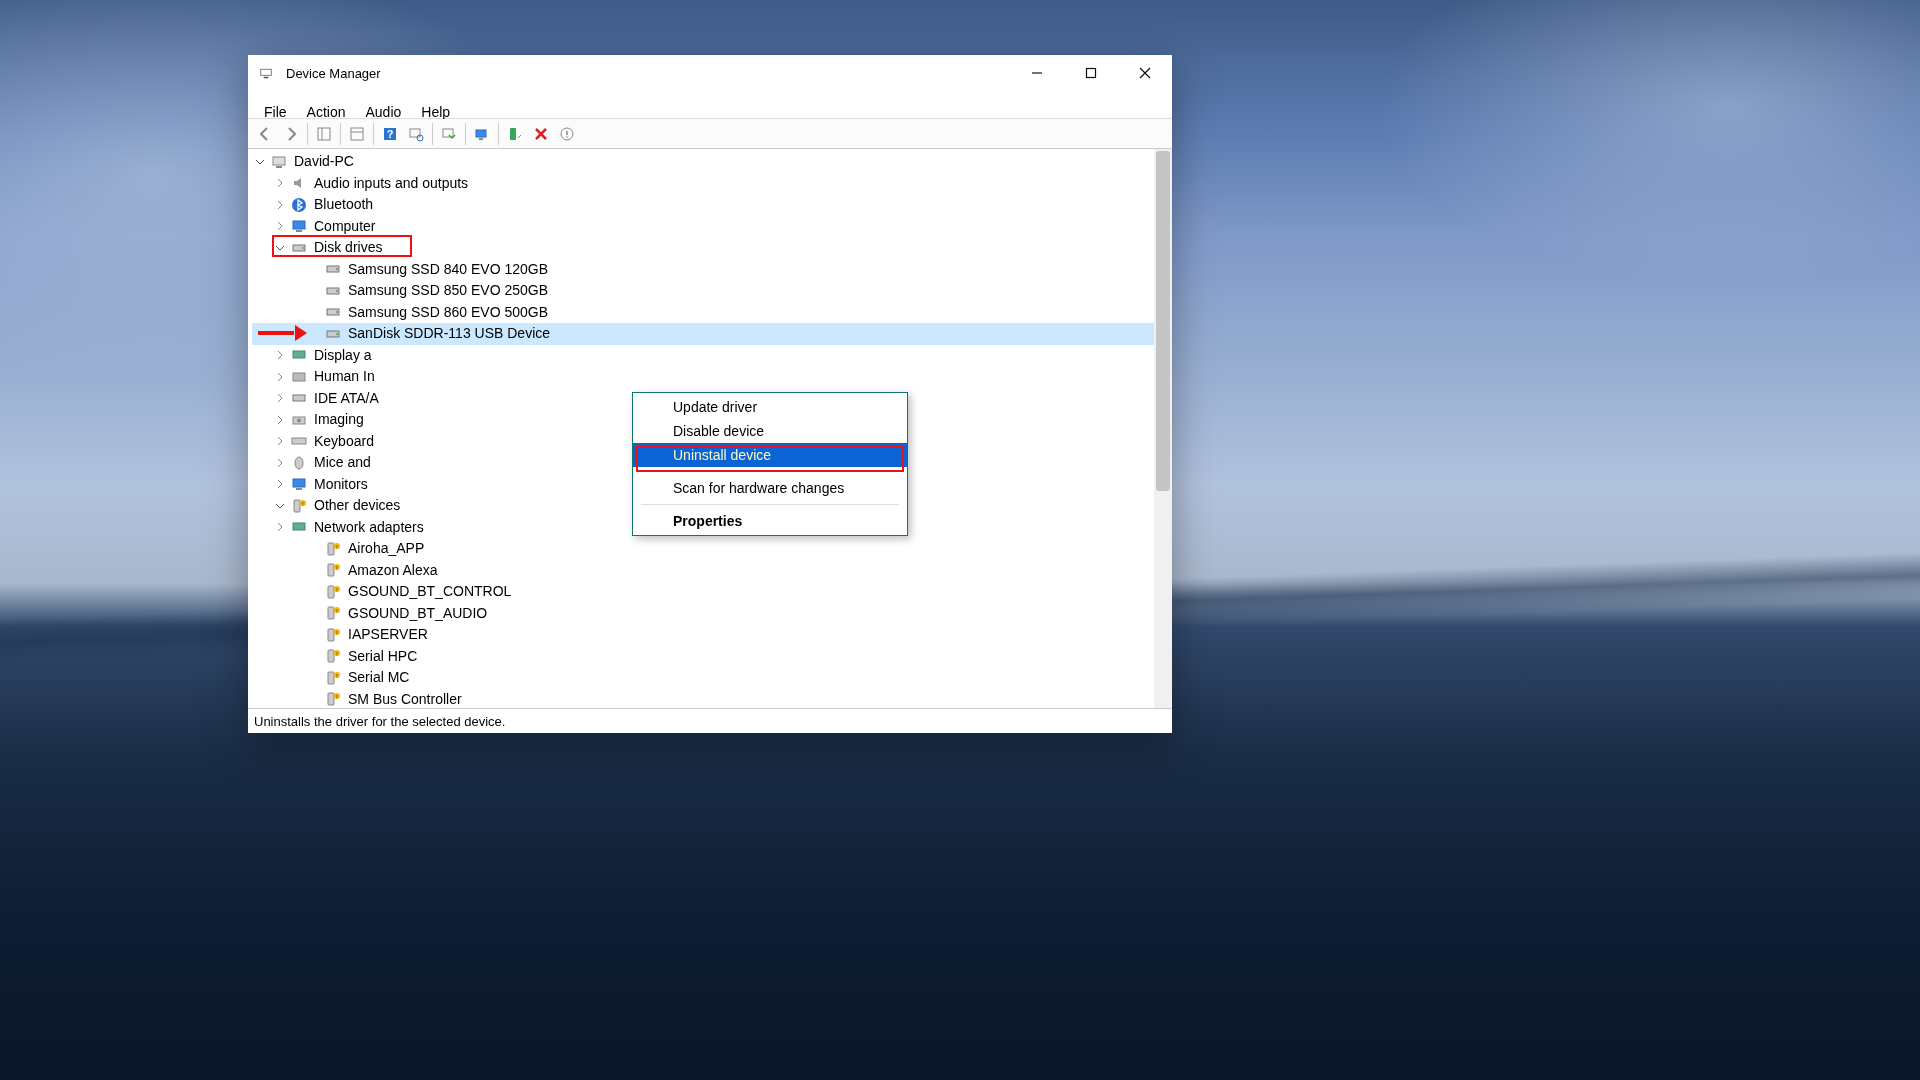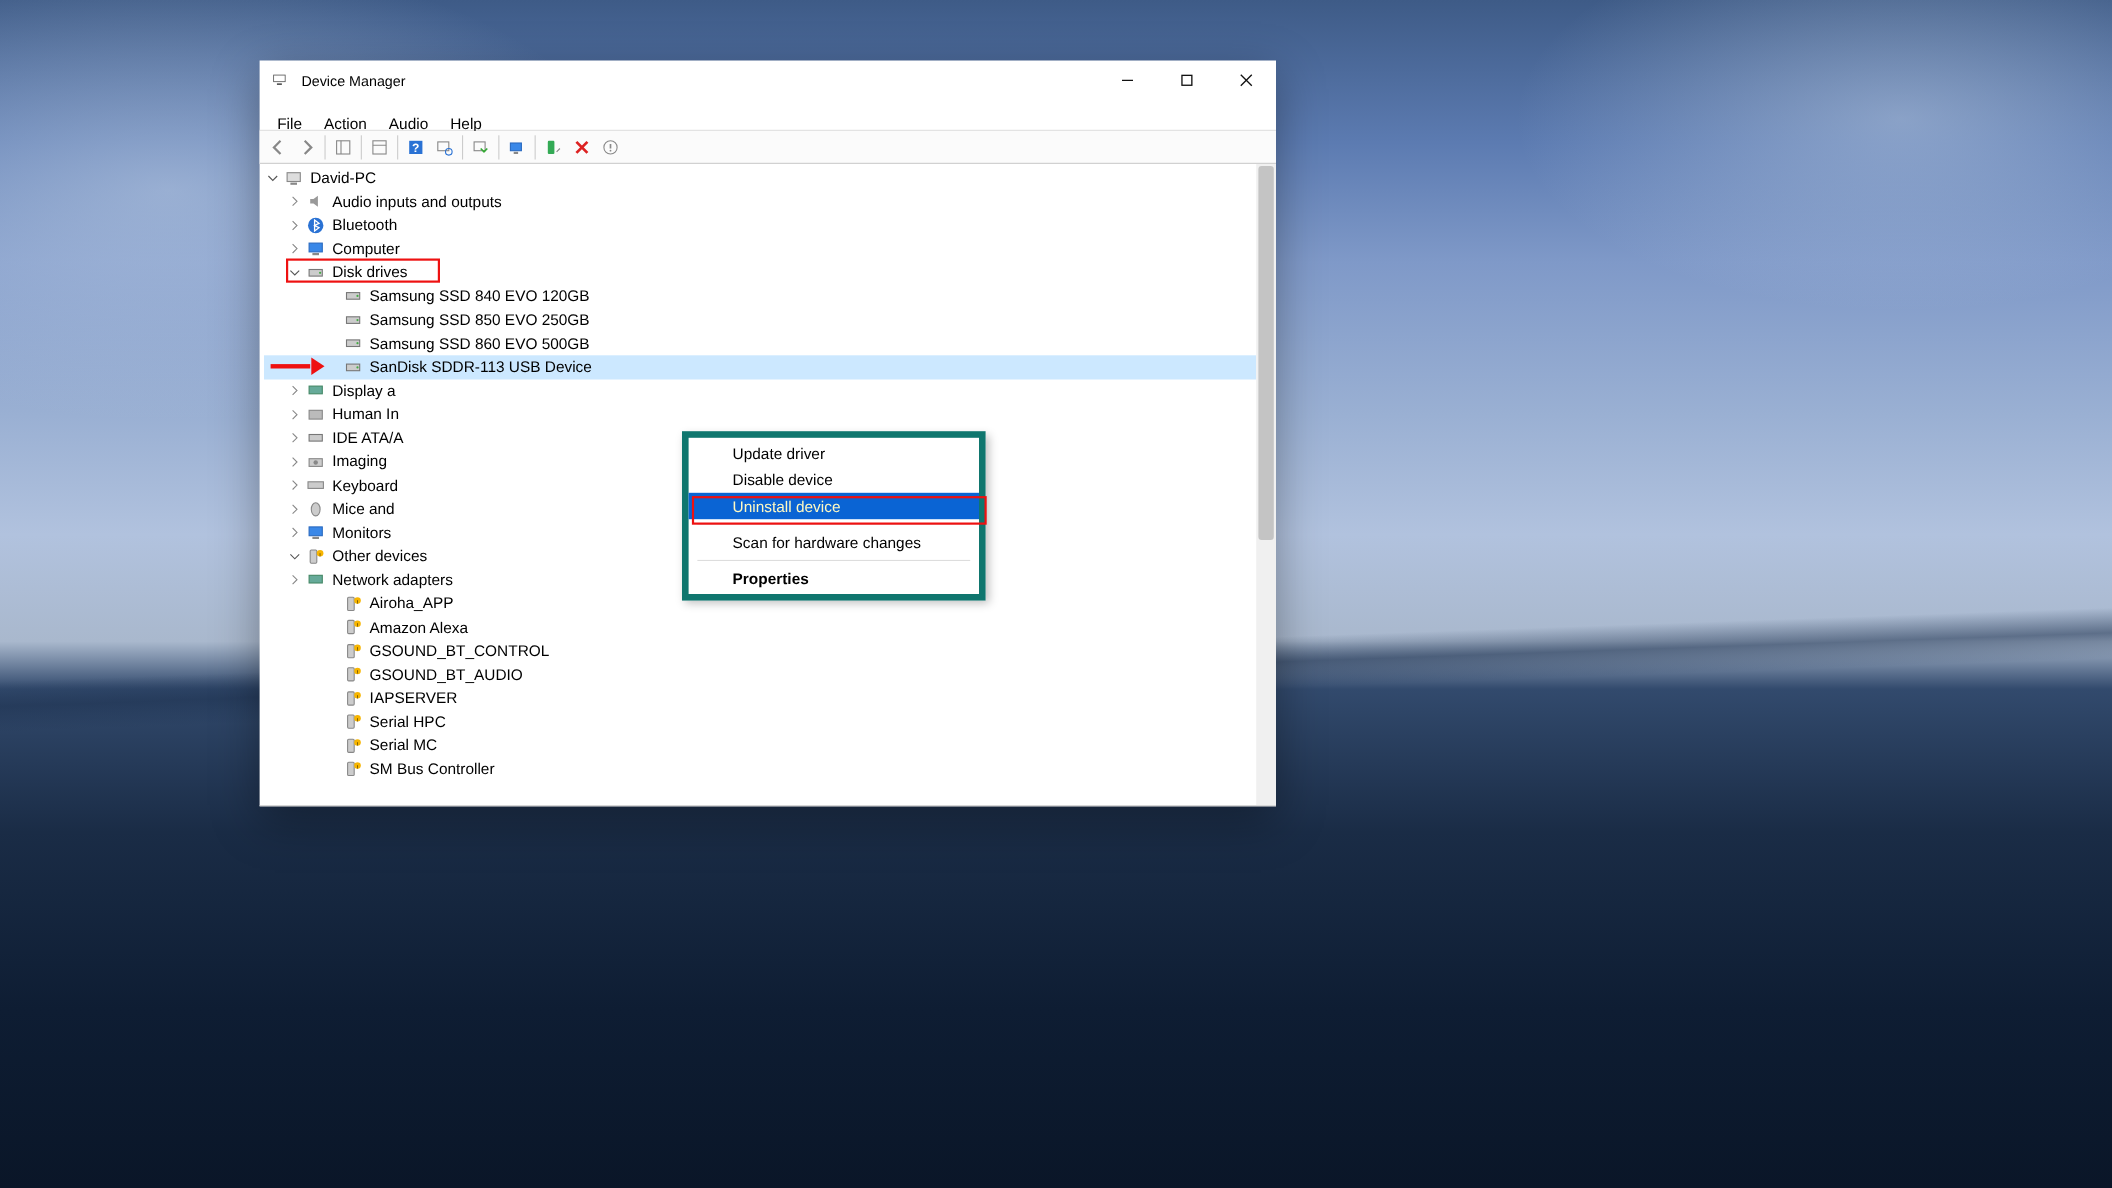--- a/index.html
+++ b/index.html
@@ -13,21 +13,21 @@
   .bg-overlay {
     position: absolute; inset: 0;
     background:
       radial-gradient(ellipse 600px 300px at 8% 16%, rgba(200,215,235,.5), transparent 70%),
       radial-gradient(ellipse 500px 250px at 90% 10%, rgba(200,215,235,.45), transparent 70%),
       linear-gradient(178deg, transparent 54%, rgba(30,50,80,.55) 56%, transparent 58%);
     pointer-events:none;
   }
 
   .window {
-    position: absolute; left: 236px; top: 55px; width: 924px; height: 678px;
+    position: absolute; left: 248px; top: 55px; width: 924px; height: 678px;
     background: #ffffff; color: #000;
     box-shadow: 0 12px 40px rgba(0,0,0,.35);
     display: flex; flex-direction: column;
   }
   .titlebar { height: 36px; display: flex; align-items: center; padding-left: 12px; }
   .titlebar .app-icon { width: 16px; height:16px; margin-right: 10px; color:#555; }
   .titlebar .title { font-size: 13px; }
   .titlebar .spacer { flex: 1; }
   .titlebar .btn { width: 54px; height: 36px; display:flex; align-items:center; justify-content:center; color:#111; }
   .titlebar svg { width: 12px; height: 12px; }
@@ -58,21 +58,21 @@
 
   .arrow-annot { position:absolute; width:48px; height:14px; pointer-events:none; }
   .arrow-annot .shaft { position:absolute; left:0; top:5px; width:36px; height:4px; background:#e11; }
   .arrow-annot .head { position:absolute; right:-1px; top:-1px; width:0; height:0; border-left:12px solid #e11; border-top:8px solid transparent; border-bottom:8px solid transparent; }
 
   .scrollbar { width:18px; background:#f0f0f0; display:flex; flex-direction:column; }
   .scrollbar .thumb { margin:2px; background:#c4c4c4; border-radius:3px; flex:0 0 340px; }
 
   .context-menu {
     position:absolute; left:384px; top:337px; width:276px;
-    background:#fff; border:6px solid #0f766e; box-shadow:3px 3px 8px rgba(0,0,0,.25);
+    background:#fff; border:1px solid #0f766e; box-shadow:3px 3px 8px rgba(0,0,0,.25);
     font-size:14px; padding:2px 0;
   }
   .context-menu .citem { padding:4px 8px 4px 40px; }
   .context-menu .citem.hl { background:#0a64d4; color:#fef9c3; }
   .context-menu .csep { height:1px; background:#ddd; margin:4px 8px; }
   .context-menu .citem.bold { font-weight:600; }
   .menu-highlight { position:absolute; border:2px solid #e11; pointer-events:none; }
 
   .statusbar { height:24px; display:flex; align-items:center; padding:0 6px; font-size:13px; background:#fff; }
 </style>
@@ -516,20 +516,23 @@
           <div class="shaft"></div>
           <div class="head"></div>
         </div>
     </div>
 
     <div class="scrollbar">
       <div class="thumb"></div>
     </div>
   </div>
 
+  <div class="statusbar">
+    <span>Uninstalls the driver for the selected device.</span>
+  </div>
 
   <div class="context-menu">
     <div class="citem">Update driver</div>
     <div class="citem">Disable device</div>
     <div class="citem hl">Uninstall device</div>
     <div class="csep"></div>
     <div class="citem">Scan for hardware changes</div>
     <div class="csep"></div>
     <div class="citem bold">Properties</div>
     <div class="menu-highlight" style="left:3px; top:53px; width:268px; height:26px;"></div>

